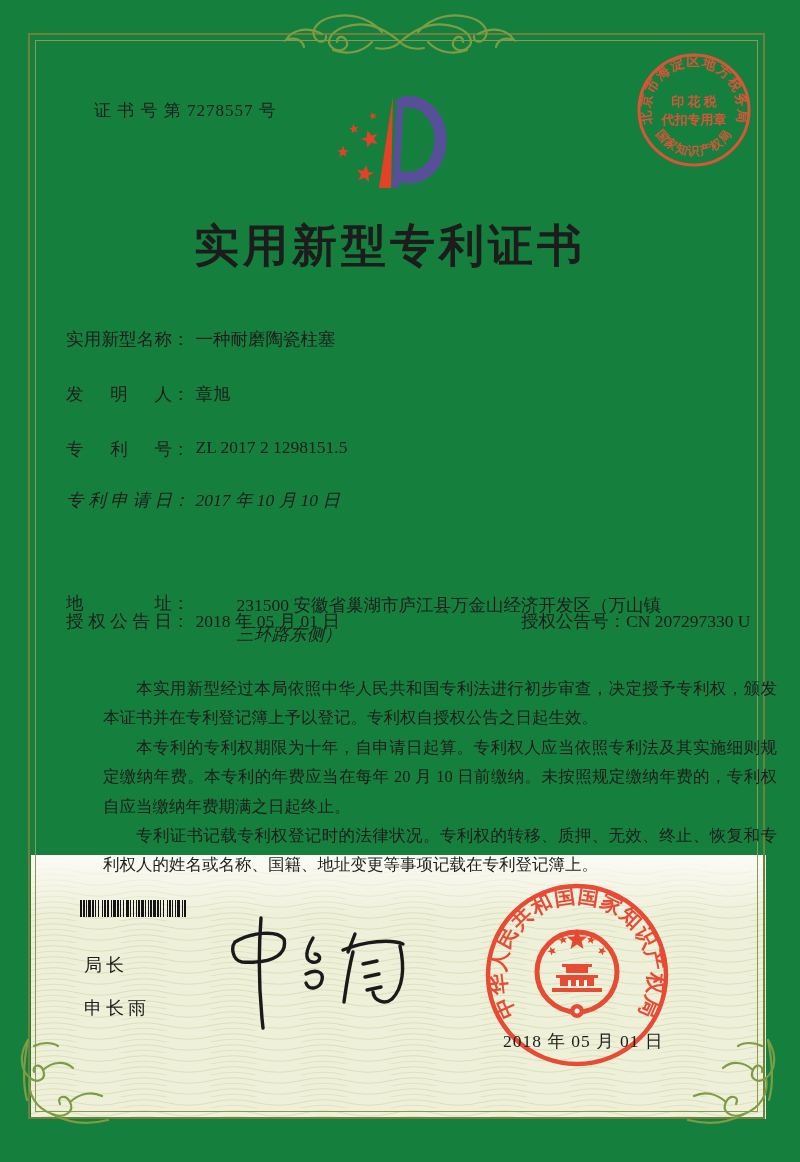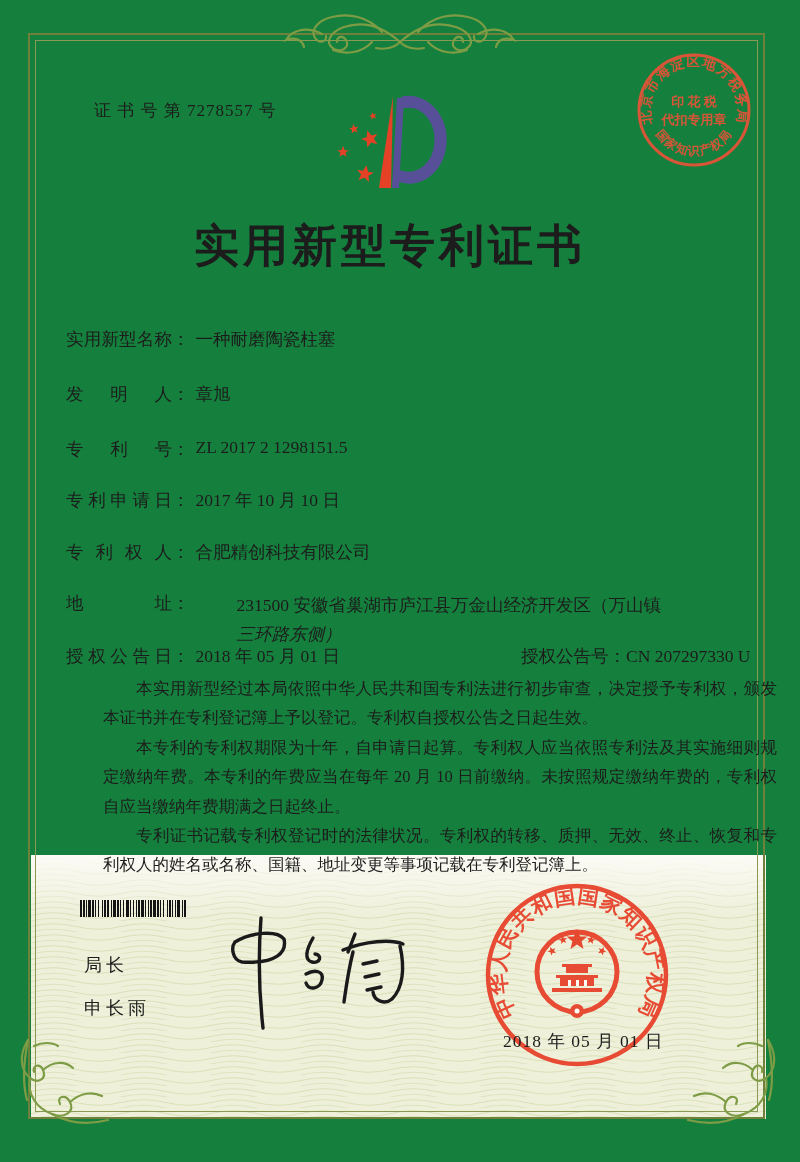--- a/index.html
+++ b/index.html
@@ -121,30 +121,27 @@
 
   <div class="frow" style="top:327px;">
     <span class="flabel">实用新型名称</span><span class="fcolon">：</span><span class="fvalue">一种耐磨陶瓷柱塞</span>
   </div>
   <div class="frow" style="top:382px;">
     <span class="flabel">发明人</span><span class="fcolon">：</span><span class="fvalue">章旭</span>
   </div>
   <div class="frow" style="top:437px;">
     <span class="flabel">专利号</span><span class="fcolon">：</span><span class="fvalue">ZL 2017 2 1298151.5</span>
   </div>
-  <div class="frow" style="top:488px;">
+  <div class="frow" style="top:488px;font-style:italic;">
     <span class="flabel">专利申请日</span><span class="fcolon">：</span><span class="fvalue">2017 年 10 月 10 日</span>
-  </div>
-  <div class="frow" style="top:540px;">
-    <span class="flabel">专利权人</span><span class="fcolon">：</span><span class="fvalue">合肥精创科技有限公司</span>
   </div>
   <div class="frow addr" style="top:591px;">
     <span class="flabel">地址</span><span class="fcolon">：</span><span class="fvalue"><span>231500 安徽省巢湖市庐江县万金山经济开发区（万山镇</span><span class="addr2">三环路东侧）</span></span>
   </div>
-  <div class="frow" style="top:644px;">
+  <div class="frow" style="top:609px;">
     <span class="flabel">授权公告日</span><span class="fcolon">：</span><span class="fvalue">2018 年 05 月 01 日</span>
     <span class="grant-no">
       <span>授权公告号</span><span>：</span><span>CN 207297330 U</span>
     </span>
   </div>
 
   <div class="paras">
     <p>本实用新型经过本局依照中华人民共和国专利法进行初步审查，决定授予专利权，颁发本证书并在专利登记簿上予以登记。专利权自授权公告之日起生效。</p>
     <p>本专利的专利权期限为十年，自申请日起算。专利权人应当依照专利法及其实施细则规定缴纳年费。本专利的年费应当在每年 20 月 10 日前缴纳。未按照规定缴纳年费的，专利权自应当缴纳年费期满之日起终止。</p>
     <p>专利证书记载专利权登记时的法律状况。专利权的转移、质押、无效、终止、恢复和专利权人的姓名或名称、国籍、地址变更等事项记载在专利登记簿上。</p>

